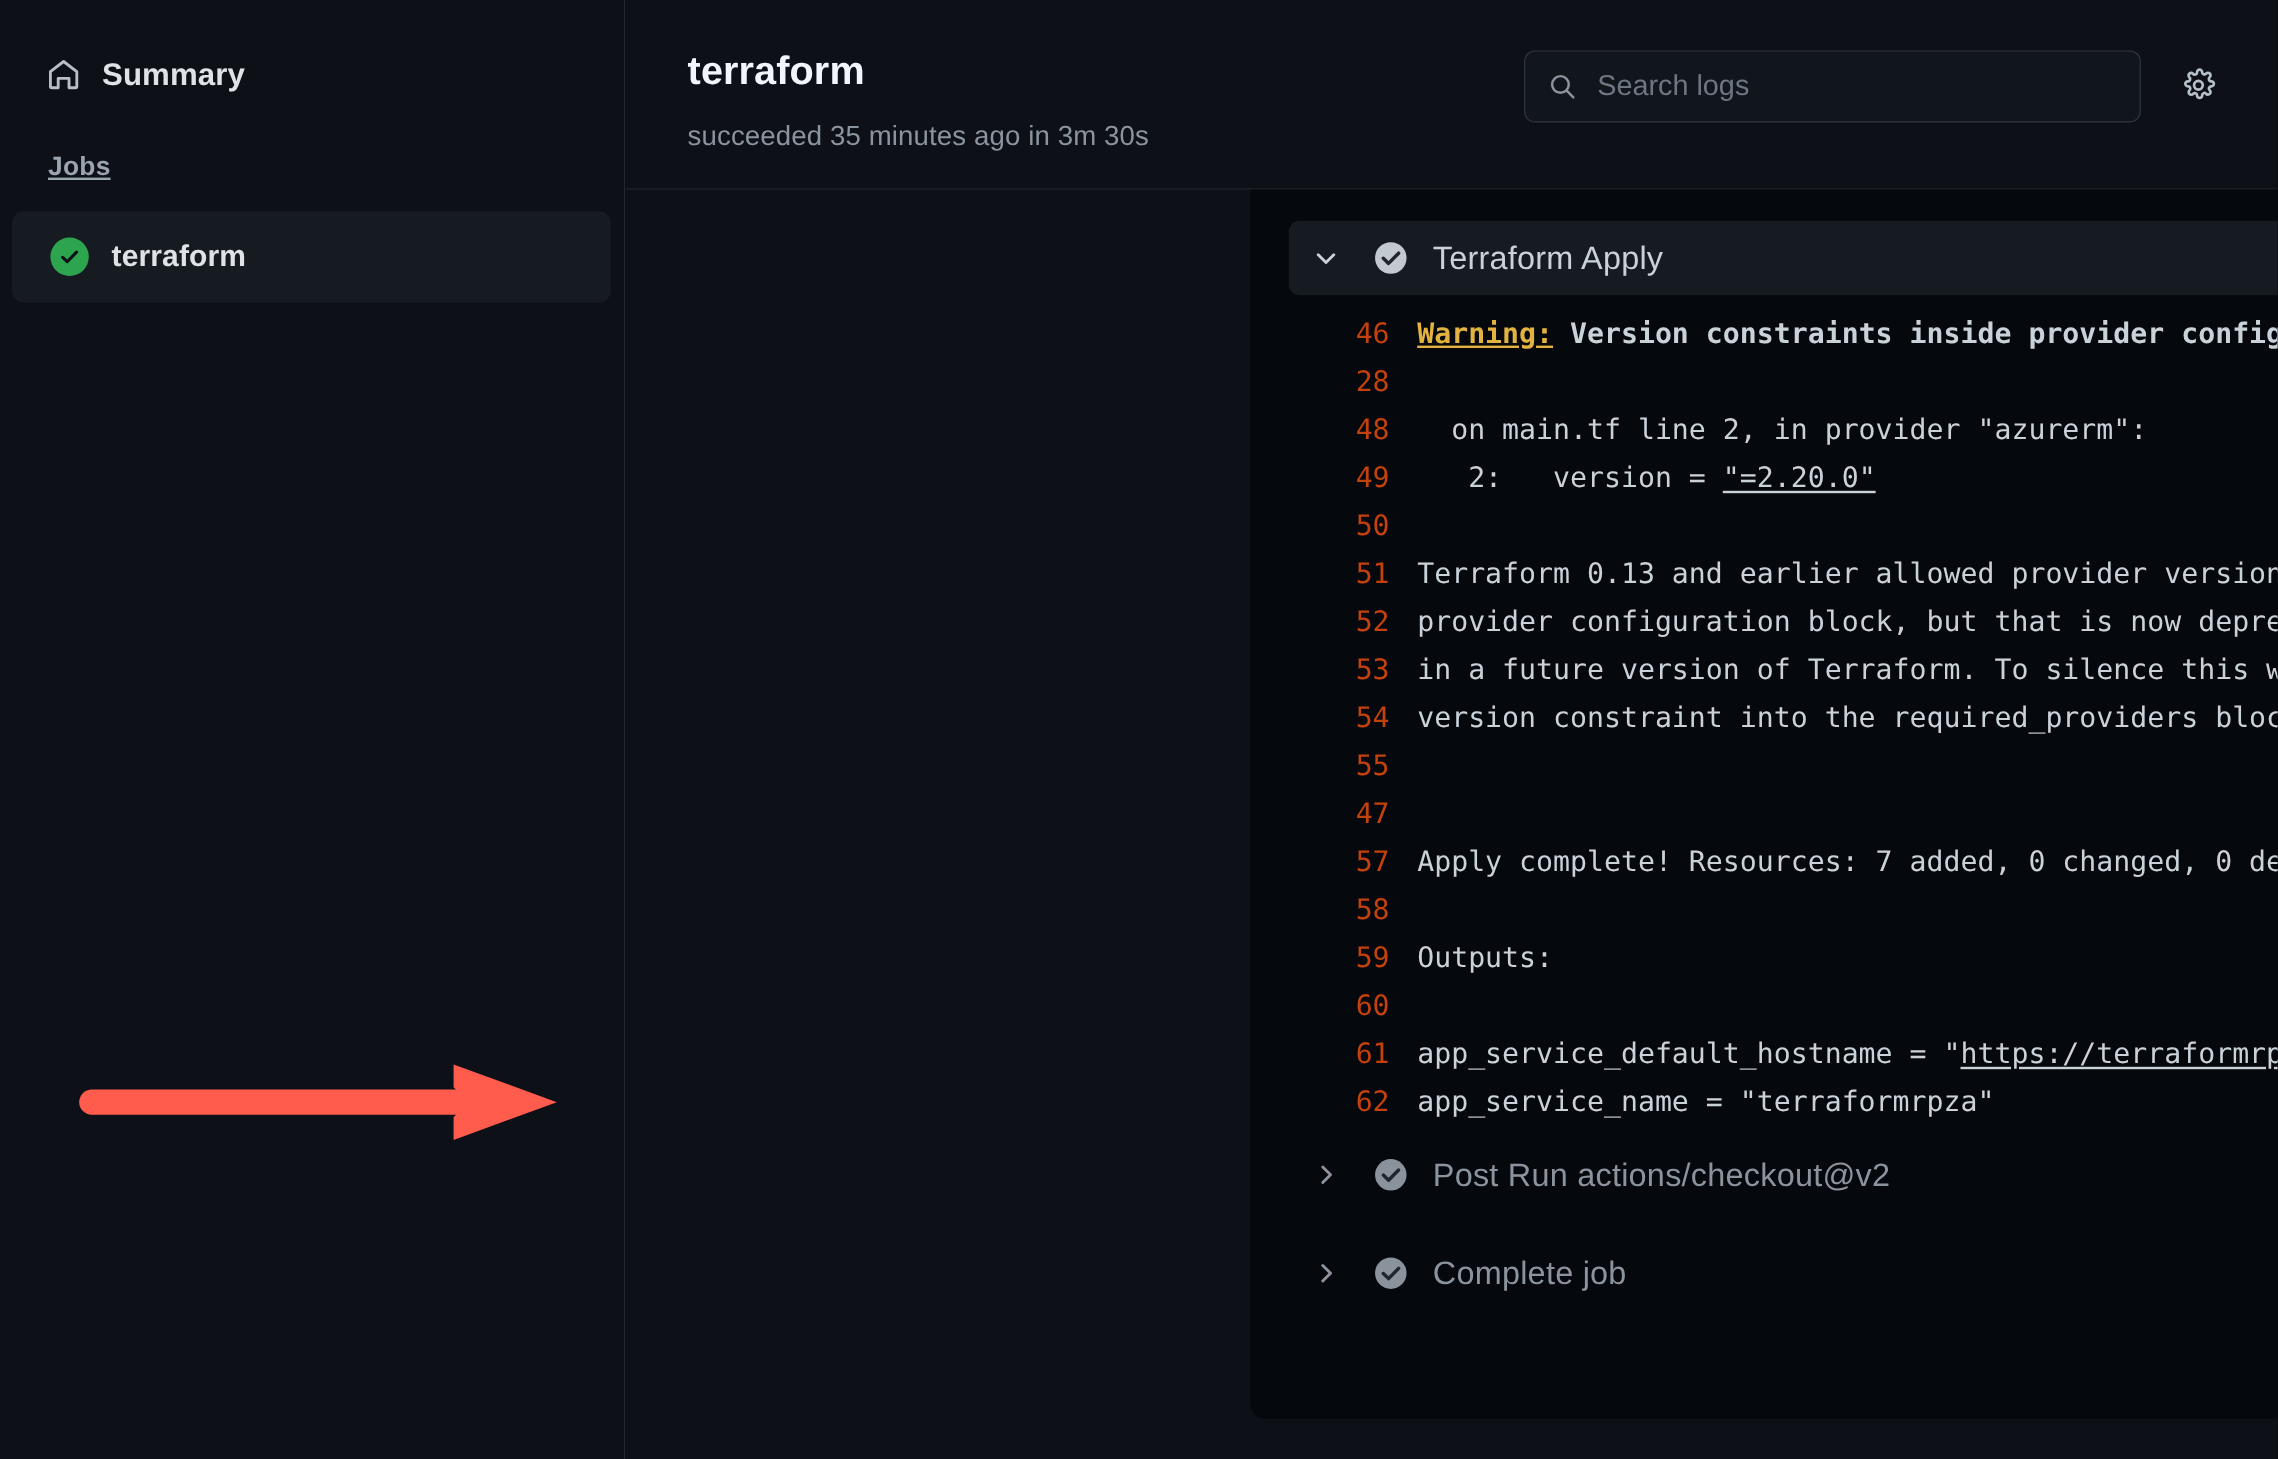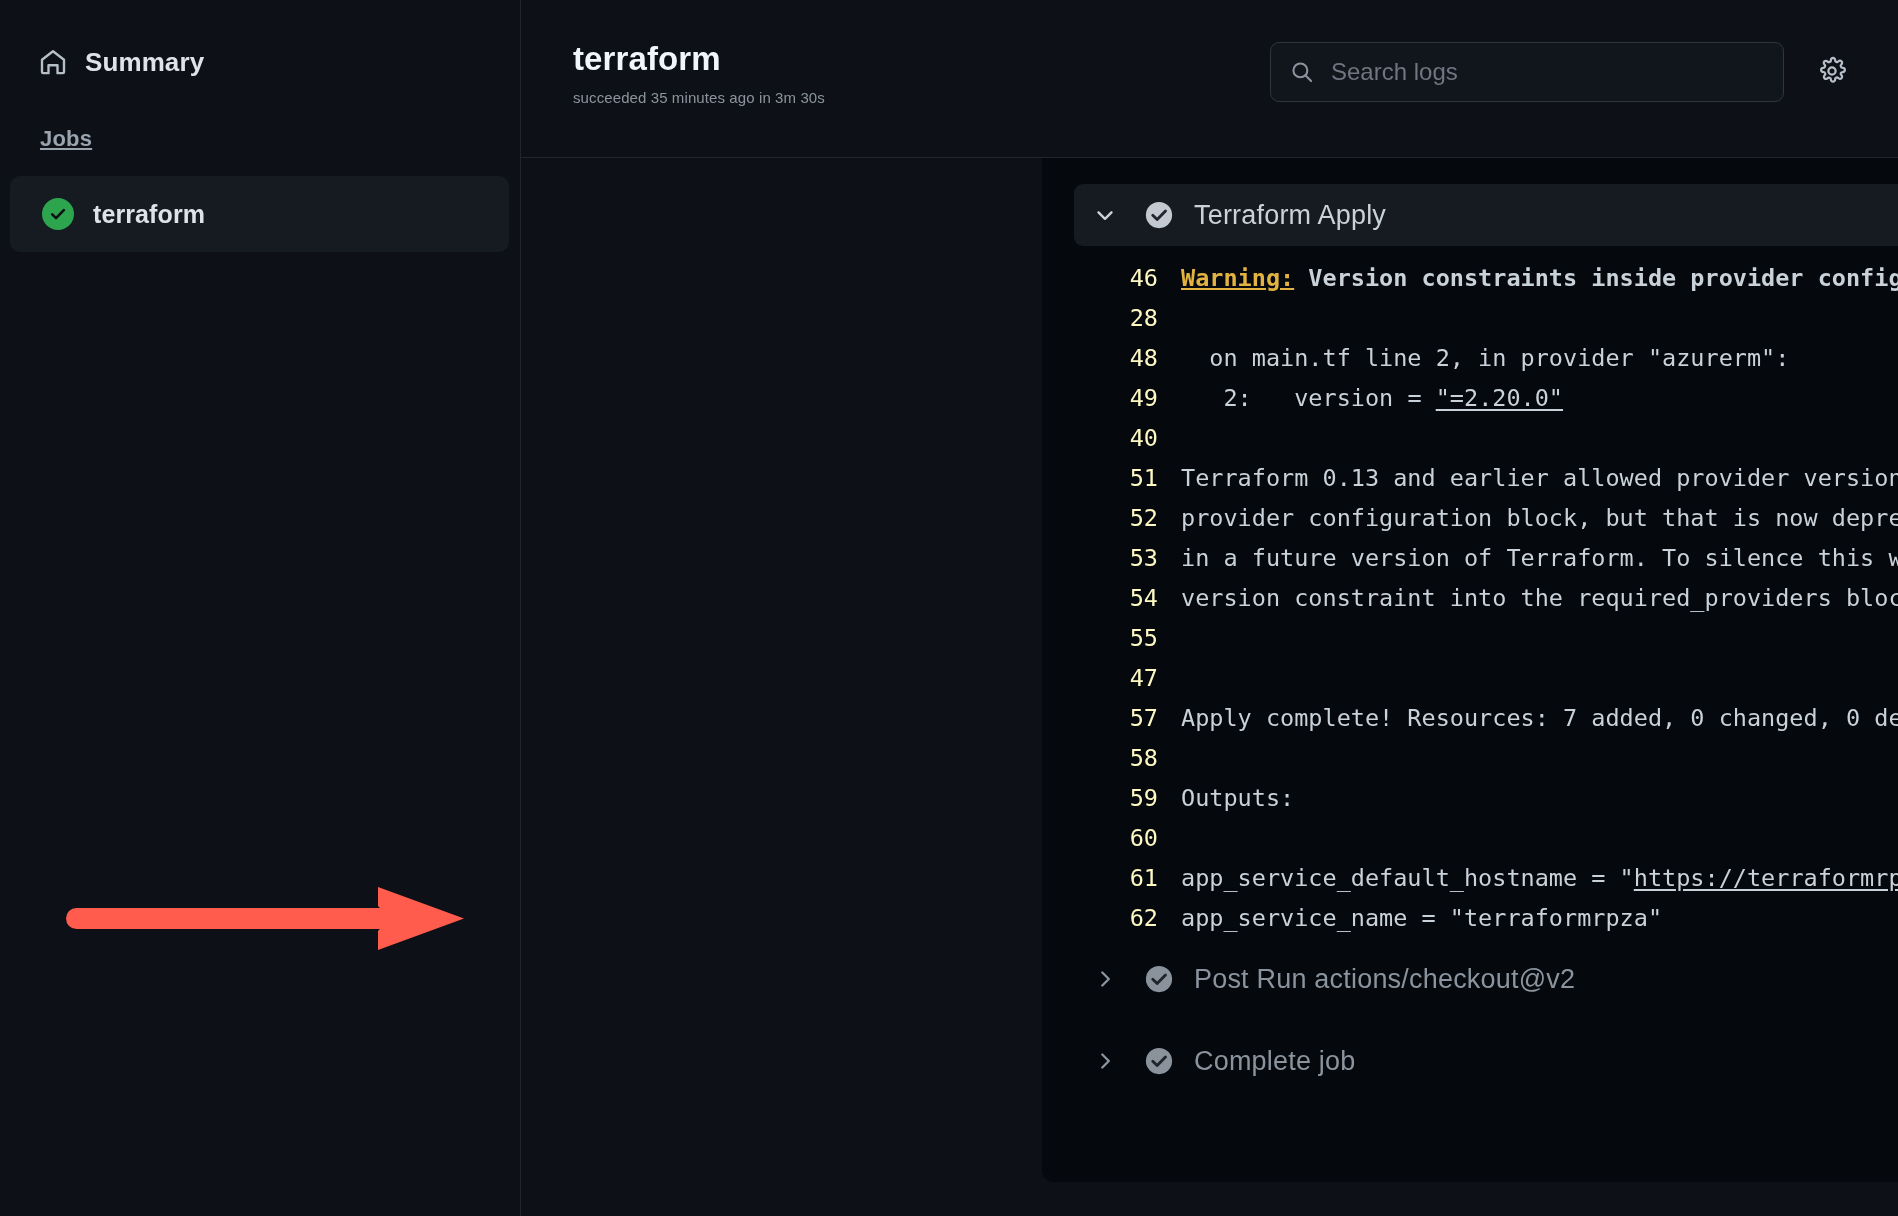--- a/index.html
+++ b/index.html
@@ -130,22 +130,22 @@
 
   .title-block { flex: 1 1 auto; padding-top: 4px; }
   .job-title {
     font-size: 33px;
     font-weight: 700;
     color: #f0f6fc;
     letter-spacing: .1px;
     line-height: 1.15;
   }
   .job-sub {
-    margin-top: 11px;
-    font-size: 15px;
+    margin-top: 22px;
+    font-size: 23px;
     color: #8b949e;
     letter-spacing: .1px;
   }
 
   .header-tools {
     display: flex;
     align-items: center;
     gap: 26px;
     padding-top: 6px;
   }
@@ -248,21 +248,21 @@
   }
   .log-line {
     display: flex;
     align-items: flex-start;
     padding: 0 20px 0 0;
   }
   .log-line .ln {
     flex: 0 0 130px;
     width: 130px;
     text-align: right;
-    color: #fef9c3;
+    color: #c2410c;
     padding-right: 14px;
     user-select: none;
     font-size: 23.5px;
   }
   .log-line .lc {
     flex: 1 1 auto;
     color: #c9d1d9;
     white-space: pre-wrap;
     word-break: break-word;
     padding-left: 9px;
@@ -369,21 +369,21 @@
             </div>
             <div class="log-line">
               <span class="ln">48</span>
               <span class="lc">  on main.tf line 2, in provider "azurerm":</span>
             </div>
             <div class="log-line">
               <span class="ln">49</span>
               <span class="lc">   2:   version = <span class="tok-underline">"=2.20.0"</span></span>
             </div>
             <div class="log-line">
-              <span class="ln">40</span>
+              <span class="ln">50</span>
               <span class="lc"></span>
             </div>
             <div class="log-line">
               <span class="ln">51</span>
               <span class="lc">Terraform 0.13 and earlier allowed provider version constraints inside the</span>
             </div>
             <div class="log-line">
               <span class="ln">52</span>
               <span class="lc">provider configuration block, but that is now deprecated and will be removed</span>
             </div>

